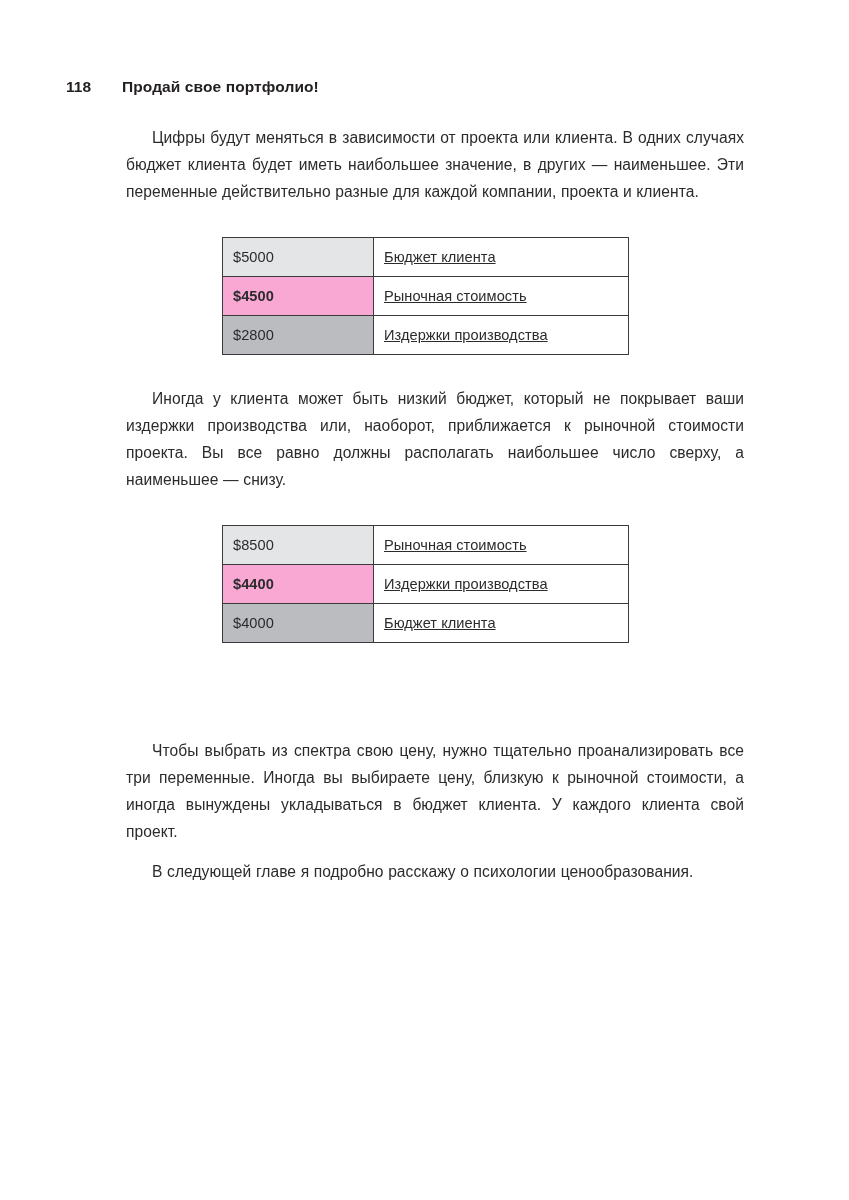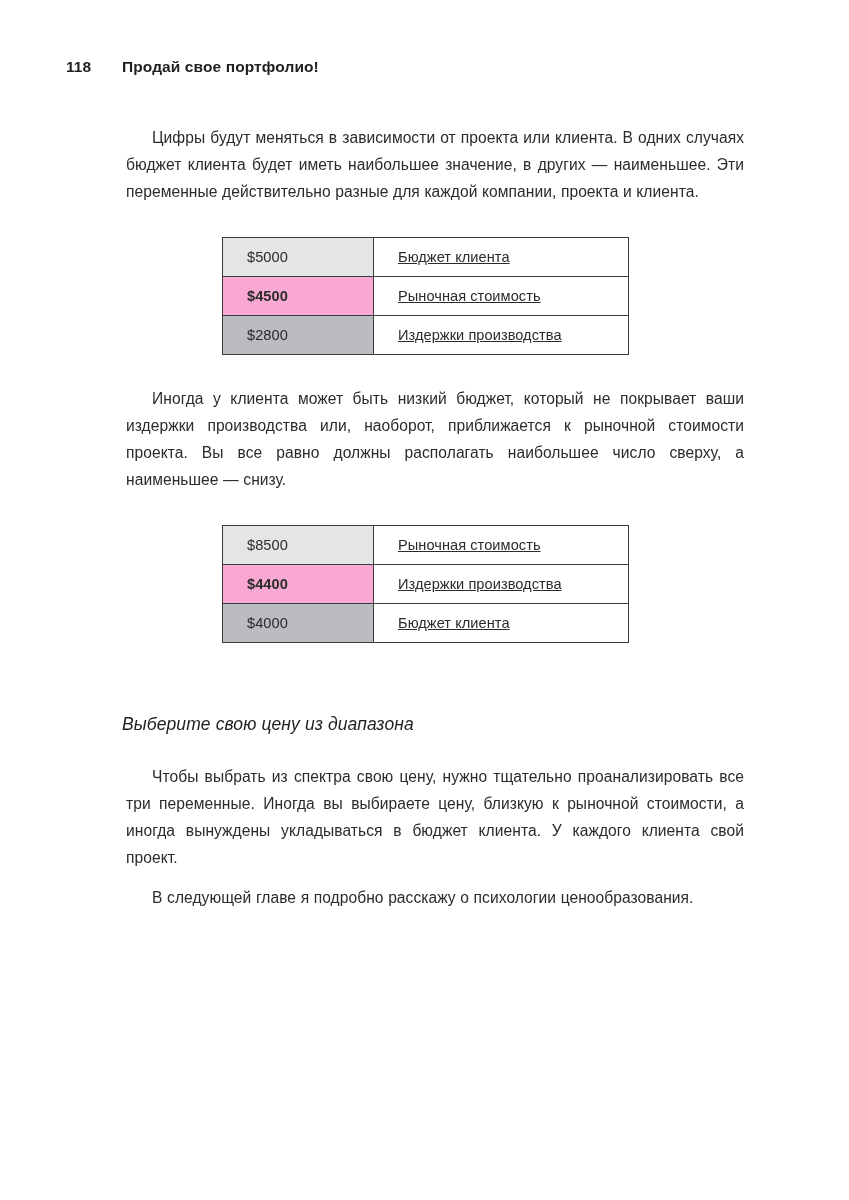--- a/index.html
+++ b/index.html
@@ -17,21 +17,21 @@
     width: 849px;
     height: 1200px;
     margin: 0 auto;
     background: #ffffff;
     overflow: hidden;
   }
 
   
   .running-head {
     position: absolute;
-    top: 58px;
+    top: 78px;
     left: 66px;
     right: 66px;
     height: 22px;
     display: flex;
     align-items: baseline;
     font-size: 15.5px;
     font-weight: bold;
     color: #231f20;
     letter-spacing: 0.1px;
   }
@@ -87,21 +87,21 @@
     border-collapse: collapse;
     table-layout: fixed;
     background: #ffffff;
   }
   .range-table col.c-amount { width: 151px; }
   .range-table col.c-label  { width: 255px; }
 
   .range-table td {
     border: 1.6px solid #3b3b3d;
     height: 38px;
-    padding: 0 0 0 24px;
+    padding: 0 0 0 10px;
     font-size: 14.6px;
     color: #2b2b2d;
     vertical-align: middle;
     letter-spacing: 0.05px;
     white-space: nowrap;
   }
   .range-table td.amount {
     border-right-width: 1.6px;
   }
   .range-table td.label {
@@ -181,21 +181,20 @@
           <tr>
             <td class="amount tier-3">$4000</td>
             <td class="label">Бюджет клиента</td>
           </tr>
         </tbody>
       </table>
     </div>
 
     <div class="gap-before-sub"></div>
 
-    <h2 class="sub-head">Выберите свою цену из диапазона</h2>
 
     <div class="gap-after-sub"></div>
 
     <p class="para">Чтобы выбрать из спектра свою цену, нужно тщательно проанализировать все три переменные. Иногда вы выбираете цену, близкую к рыночной стоимости, а иногда вынуждены укладываться в бюджет клиента. У каждого клиента свой проект.</p>
     <p class="para">В следующей главе я подробно расскажу о психологии ценообразования.</p>
 
   </div>
 </div>
 
 </body></html>

